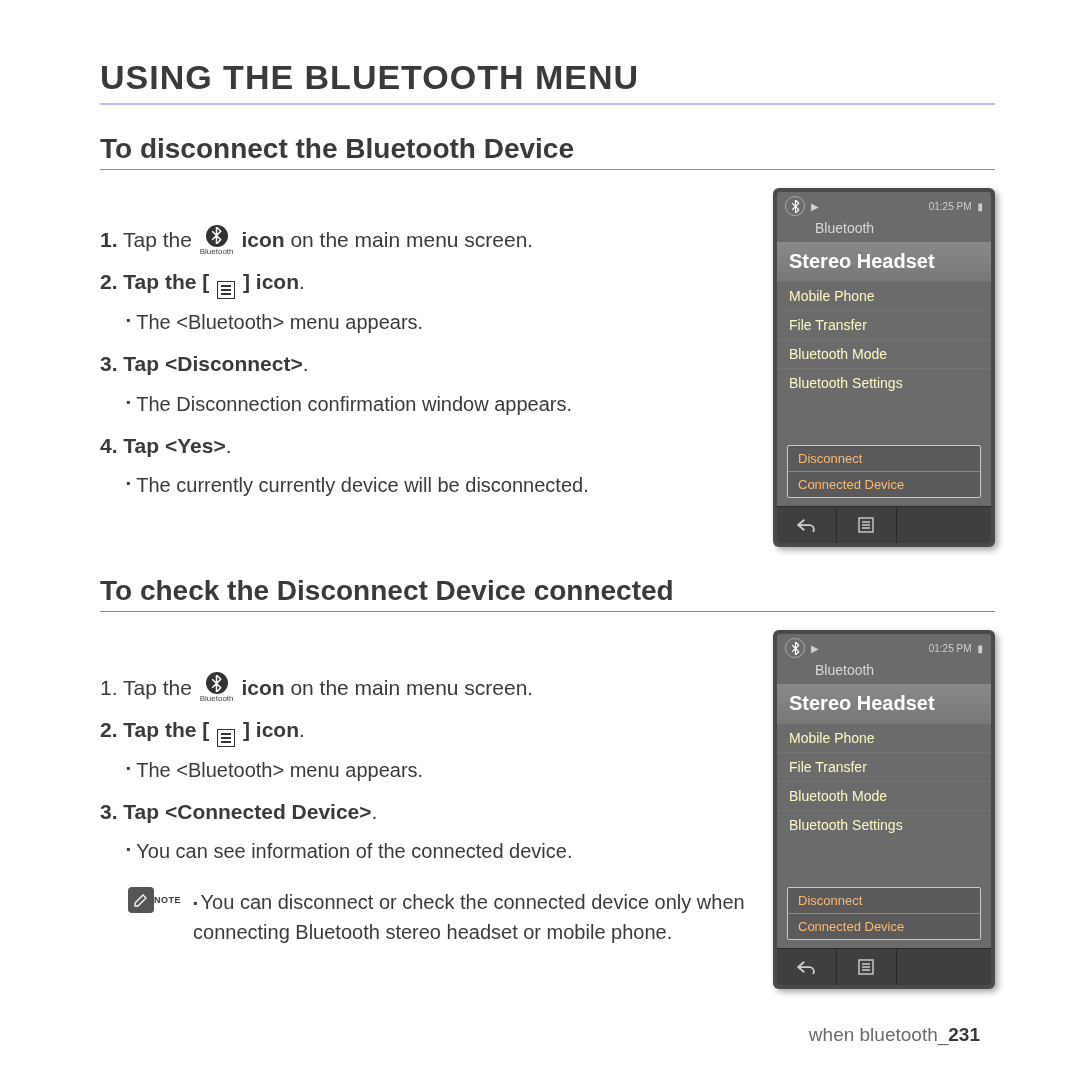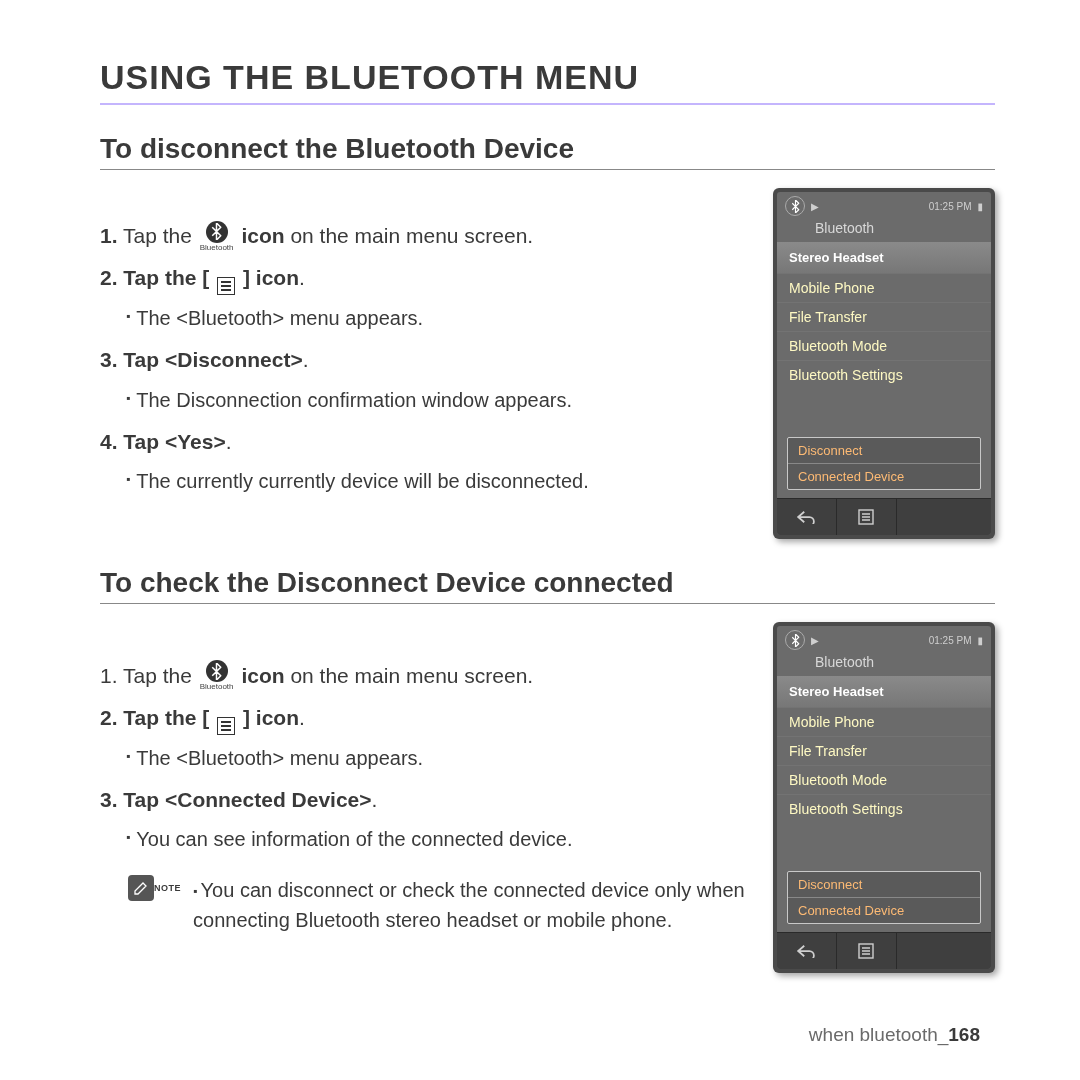--- a/index.html
+++ b/index.html
@@ -90,21 +90,21 @@
   }
   .statusbar .spacer { flex: 1; }
   .bt-mini {
     width: 20px; height: 20px; border-radius: 50%; border: 1px solid #aaa;
     display: flex; align-items: center; justify-content: center;
   }
   .bt-mini svg { width: 9px; height: 13px; }
   .title-row { padding: 2px 10px 6px 38px; font-size: 14px; color: #d8d8d8; }
   .hl-item {
     background: linear-gradient(#8a8a8a,#777);
-    color: #fff; font-weight: bold; font-size: 13px;
+    color: #fff; font-weight: bold; font-size: 20px;
     padding: 8px 12px;
   }
   .menu-item { padding: 6px 12px; font-size: 14px; color: #fef9c3; border-top: 1px solid rgba(255,255,255,0.06); }
   .spacer-block { height: 48px; }
   .popup {
     margin: 0 10px 8px 10px; border: 1.5px solid #c8c8c8; border-radius: 2px;
     background: #5a5a5a;
   }
   .popup .prow { padding: 5px 10px; font-size: 13px; color: #fdba74; }
   .popup .prow + .prow { border-top: 1px solid #888; }
@@ -312,14 +312,14 @@
               </svg>
             </svg>
           </div>
         <div class="softbtn"></div>
       </div>
     </div>
   </div>
 </div>
 
 <div class="footer">
-  <span>when bluetooth_</span><span class="pg">168</span>
+  <span>when bluetooth_</span><span class="pg">231</span>
 </div>
 
 </body></html>

